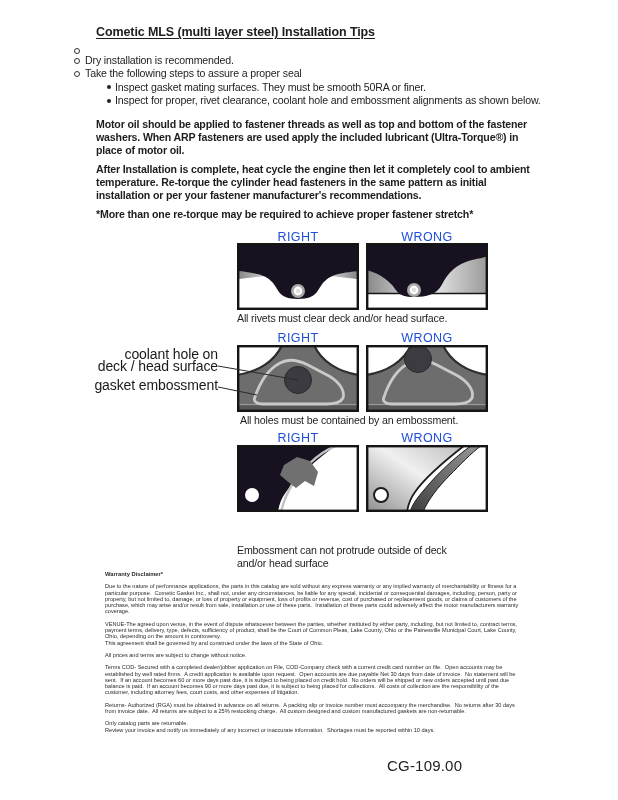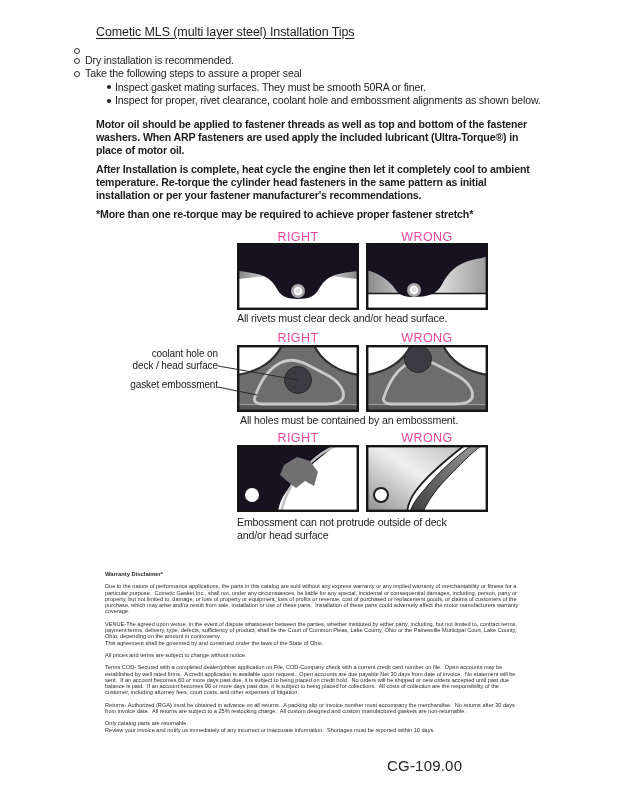--- a/index.html
+++ b/index.html
@@ -1,32 +1,32 @@
 <!DOCTYPE html>
 <html style="--text: #1d1d1d; --ink: #171120; --gasket-gray: #6d6d6d; --embossment-line: #c9c9c9; --coolant-hole: #3b3b41;"><head>
 <meta charset="utf-8">
 <style>
   html,body{margin:0;padding:0;background:#fff;}
   .page{position:relative;width:618px;height:800px;background:#fff;overflow:hidden;
         font-family:"Liberation Sans",sans-serif;color:var(--text,#1d1d1d);}
-  .page-title{position:absolute;left:96px;top:25px;font-size:12.5px;font-weight:normal;
+  .page-title{position:absolute;left:96px;top:25px;font-size:12.5px;font-weight:bold;
         letter-spacing:-0.1px;text-decoration:underline;text-underline-offset:2px;}
   .bullets{position:absolute;left:74px;top:44px;font-size:10.6px;letter-spacing:-0.15px;line-height:13.4px;}
   .b-row{display:flex;align-items:flex-start;}
   .o-bullet{width:4px;height:4px;border:1px solid #333;border-radius:50%;margin:4px 5px 0 0;flex:none;}
   .f-bullet{width:4px;height:4px;background:#222;border-radius:50%;margin:4.5px 4px 0 0;flex:none;}
   .sub{margin-left:33px;}
   .diesel{position:absolute;left:96px;top:118px;width:447px;font-size:10.6px;
         letter-spacing:-0.15px;line-height:13.1px;}
   .diesel h2{font-size:12px;margin:0 0 6px;letter-spacing:-0.1px;}
   .diesel p{margin:0 0 5.5px;white-space:pre-wrap;font-weight:bold;}
-  .fig-label{position:absolute;width:122px;text-align:center;font-size:12.5px;letter-spacing:0.4px;color:#ec4899;}
+  .fig-label{position:absolute;width:122px;text-align:center;font-size:12.5px;letter-spacing:0.4px;color:#1d4ed8;}
   .fig-box{position:absolute;width:122px;height:67px;display:block;}
   .fig-cap{position:absolute;font-size:10.6px;letter-spacing:-0.15px;line-height:12.5px;}
-  .ann{position:absolute;left:84px;width:134px;text-align:right;font-size:10px;
+  .ann{position:absolute;left:84px;width:134px;text-align:right;font-size:14px;
         letter-spacing:-0.1px;line-height:12px;color:#1a1a1a;}
   .leader{position:absolute;left:216px;top:360px;width:90px;height:40px;z-index:5;}
   .warranty{position:absolute;left:105px;top:571px;width:414px;font-size:5.6px;
         line-height:6.3px;color:#2a2a2a;}
   .warranty h3{font-size:5.8px;margin:0 0 6px;font-weight:bold;}
   .warranty .wgroup{margin:0 0 6px;}
   .warranty p{margin:0;white-space:pre-wrap;}
   .page-code{position:absolute;left:387px;top:757px;font-size:15px;letter-spacing:0.2px;color:#222;}
   .ink{fill:var(--ink,#171120);}
   .g2bg{fill:var(--gasket-gray,#6d6d6d);}
@@ -179,21 +179,21 @@
   </svg>
 
   <svg class="fig-box" style="left:366px;top:445px" viewBox="0 0 122 67">
     <rect x="0" y="0" width="122" height="67" fill="#ffffff"></rect>
     <path d="M0,0 H99 C81,14 60,31 49,47 C44,54 42,60 41,67 L0,67 Z" fill="url(#gradBand3)" stroke="#1c1c1c" stroke-width="1.8"></path>
     <path d="M106,0 C88,13 71,29 58,45 C51,53 46,60 44,67 L57,67 C62,55 72,42 84,30 C93,21 105,8 116,0 Z" fill="url(#gradStripe3)" stroke="#1c1c1c" stroke-width="1"></path>
     <circle cx="15" cy="50" r="7" fill="#ffffff" stroke="#1c1c1c" stroke-width="2"></circle>
     <rect class="boxborder" x="1.2" y="1.2" width="119.6" height="64.6"></rect>
   </svg>
 
-  <div class="fig-cap" style="left:237px;top:516px;width:215px">Embossment can not protrude outside of deck and/or head surface</div>
+  <div class="fig-cap" style="left:237px;top:544px;width:215px">Embossment can not protrude outside of deck and/or head surface</div>
 
   <div class="warranty">
     <h3>Warranty Disclaimer*</h3>
     <div class="wgroup">
       <p>Due to the nature of performance applications, the parts in this catalog are sold without any express warranty or any implied warranty of merchantability or fitness for a particular purpose.  Cometic Gasket Inc., shall not, under any circumstances, be liable for any special, incidental or consequential damages, including, person, party or property, but not limited to, damage, or loss of property or equipment, loss of profits or revenue, cost of purchased or replacement goods, or claims of customers of the purchase, which may arise and/or result from sale, installation or use of these parts.  Installation of these parts could adversely affect the motor manufacturers warranty coverage.</p>
     </div>
     <div class="wgroup">
       <p>VENUE-The agreed upon venue, in the event of dispute whatsoever between the parties, whether instituted by either party, including, but not limited to, contract terms, payment terms, delivery, type, defects, sufficiency of product, shall be the Court of Common Pleas, Lake County, Ohio or the Painesville Municipal Court, Lake County, Ohio, depending on the amount in controversy.</p>
       <p>This agreement shall be governed by and construed under the laws of the State of Ohio.</p>
     </div>

